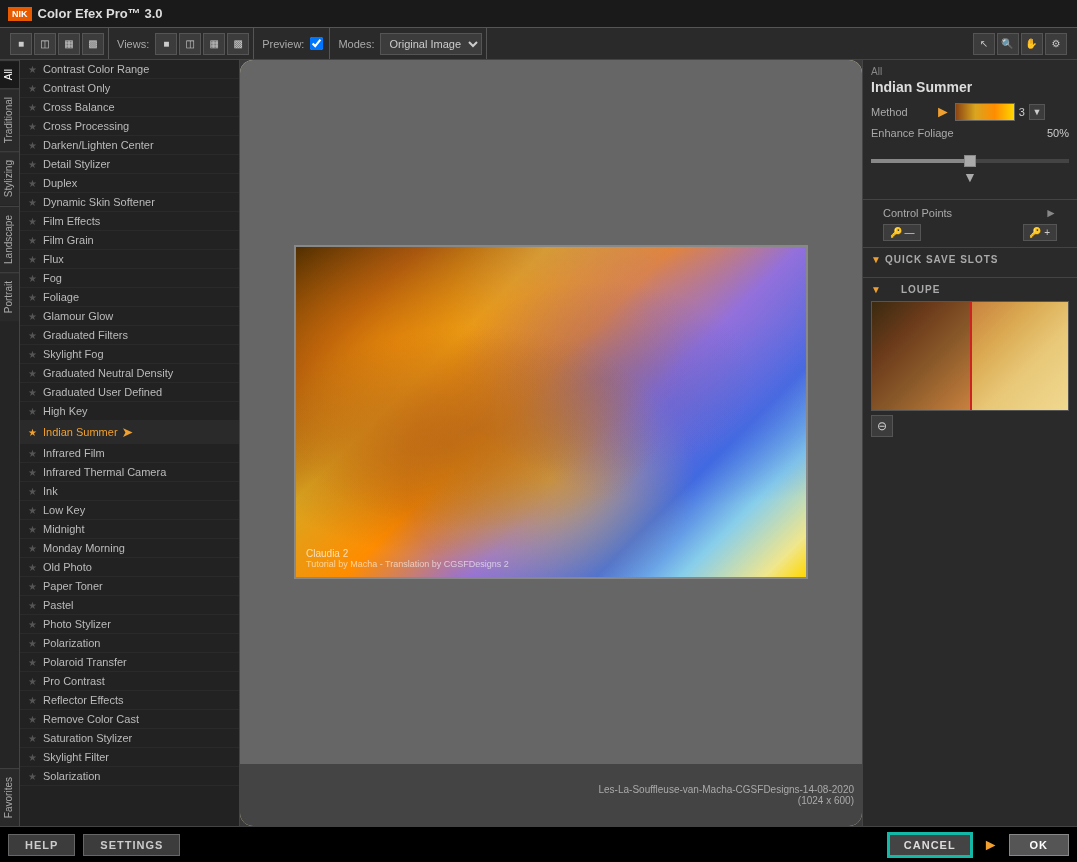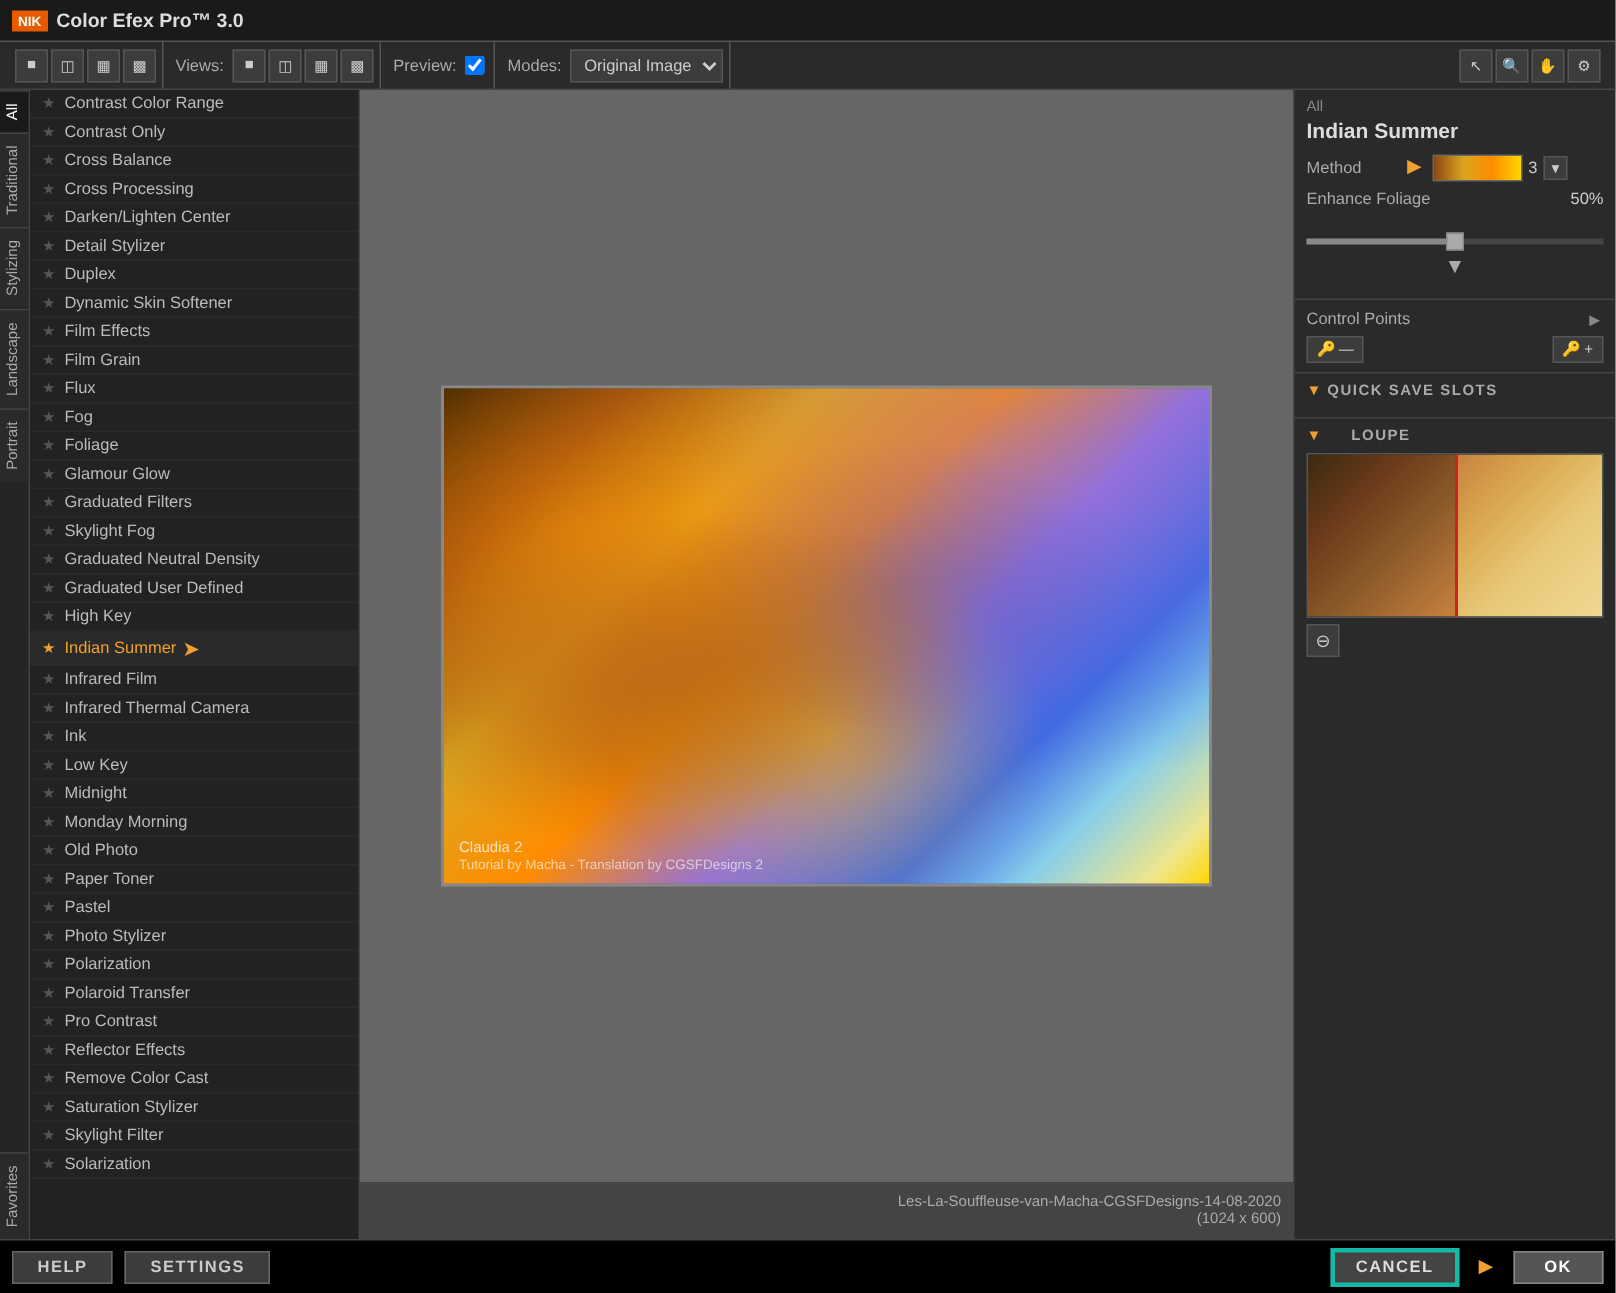--- a/index.html
+++ b/index.html
@@ -153,20 +153,21 @@
     }
     .filter-item.active .star { color: #f0a030; }
 
     
     #center-area {
       flex: 1;
       display: flex;
       flex-direction: column;
       background: #fef9c3;
       overflow: hidden;
+      border-radius: 13px;
     }
     #image-container {
       flex: 1;
       display: flex;
       align-items: center;
       justify-content: center;
       background: #666;
       position: relative;
       overflow: hidden;
     }
@@ -183,21 +184,21 @@
       overflow: hidden;
     }
     .image-overlay-text {
       position: absolute;
       bottom: 8px;
       left: 10px;
       color: rgba(255,255,255,0.8);
       font-size: 11px;
     }
     #image-caption {
-      padding: 8px 8px;
+      padding: 20px 8px;
       background: #444;
       color: #aaa;
       font-size: 10px;
       text-align: right;
       flex-shrink: 0;
     }
 
     
     #right-panel {
       width: 215px;
@@ -291,21 +292,21 @@
       position: absolute;
       top: -4px;
       width: 12px;
       height: 12px;
       background: #aaa;
       border: 1px solid #888;
       cursor: pointer;
     }
 
     #control-points {
-      padding: 6px 8px;
+      padding: 6px 20px;
       border-bottom: 1px solid #444;
     }
     .cp-row {
       display: flex;
       align-items: center;
       gap: 4px;
     }
     .cp-btn {
       background: #3c3c3c;
       border: 1px solid #555;

